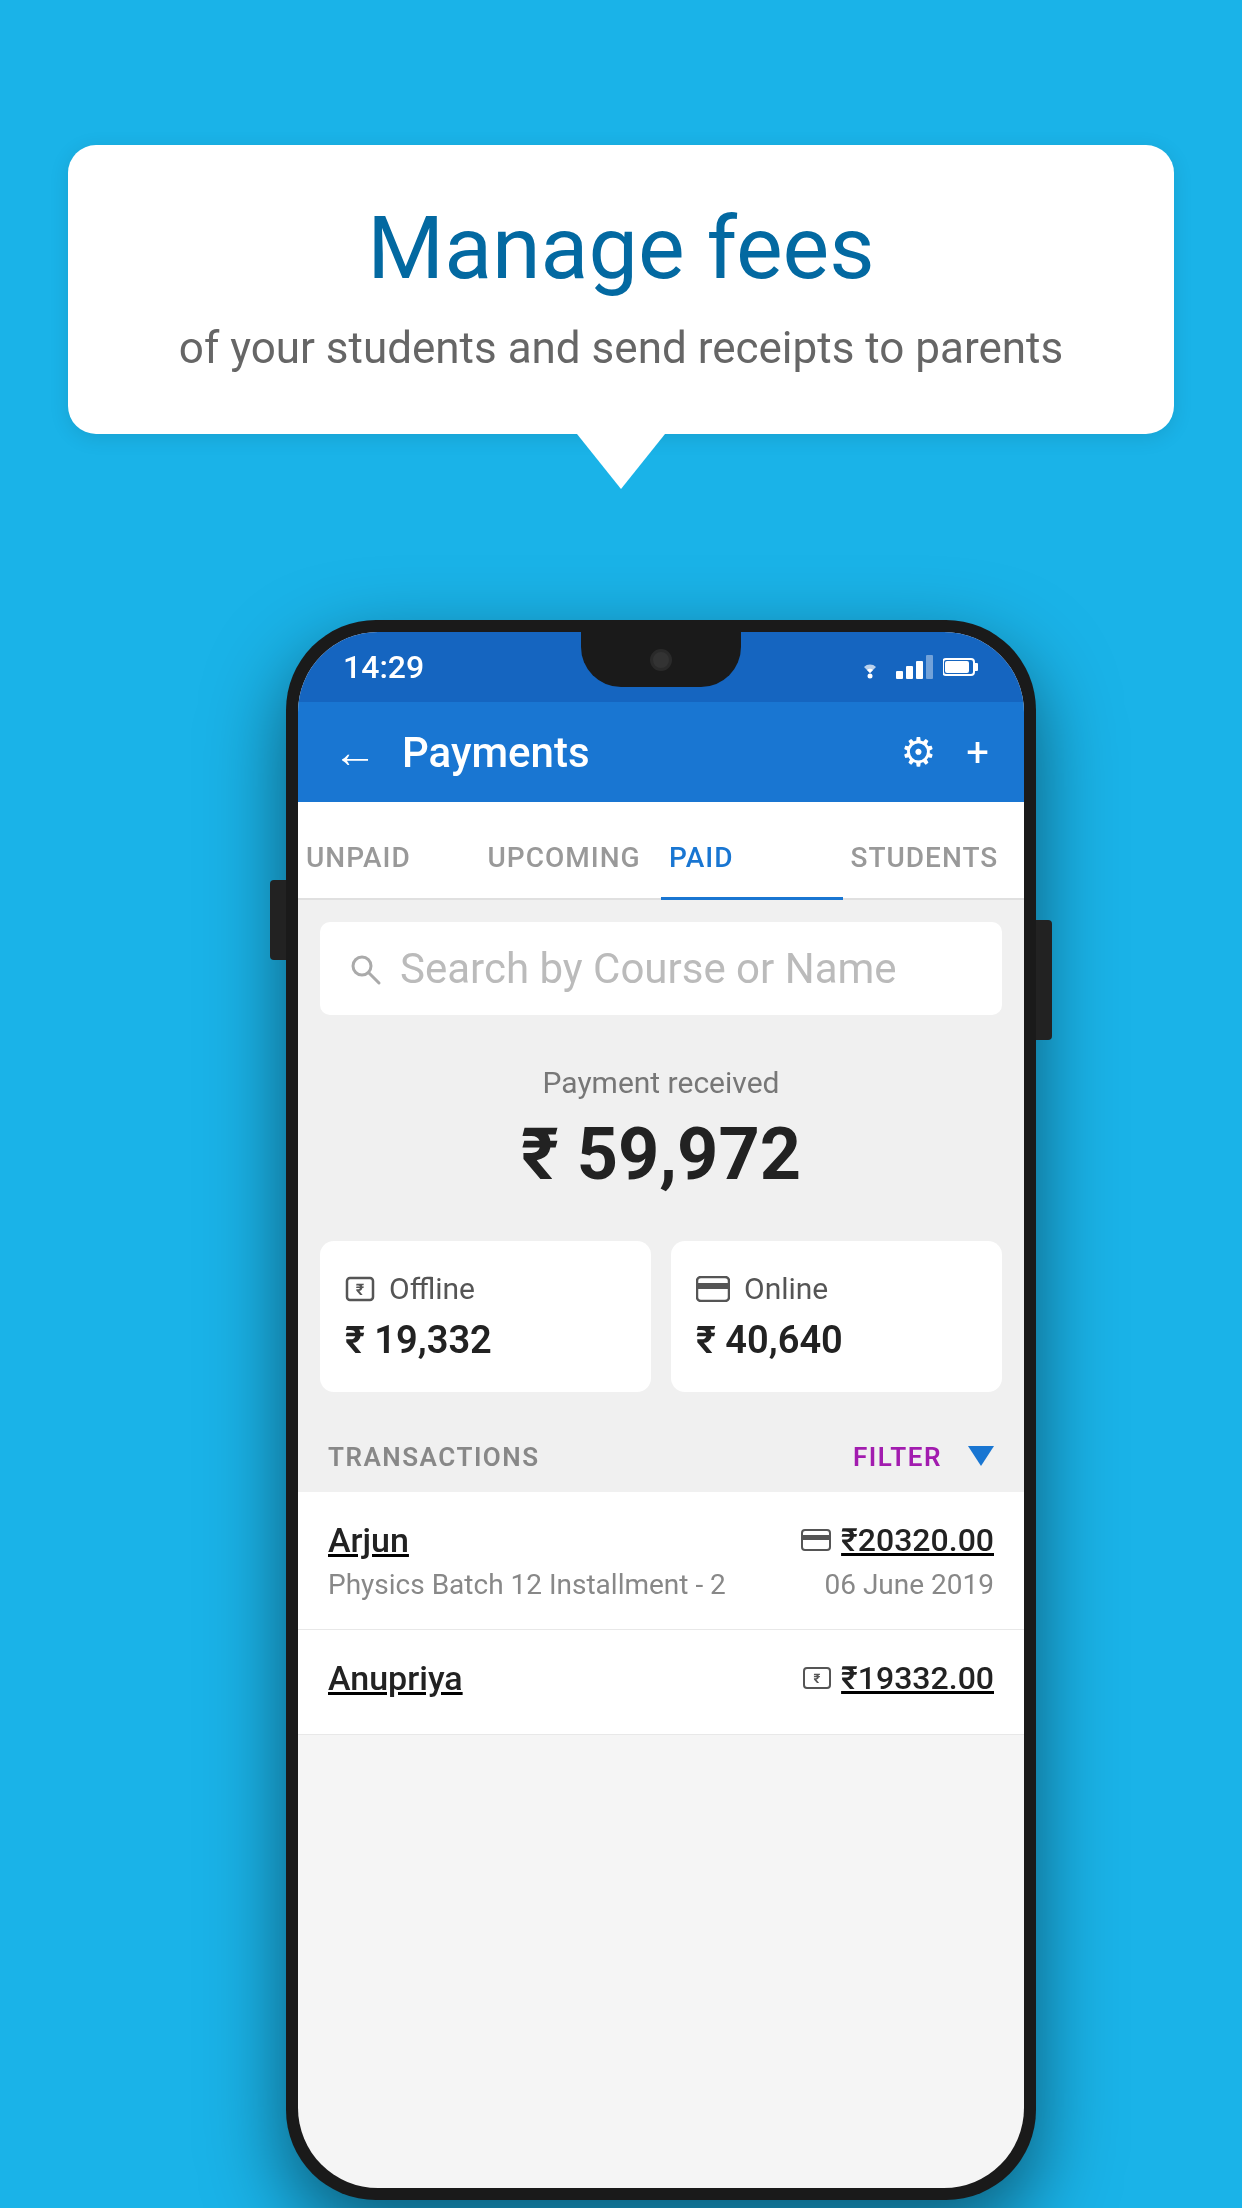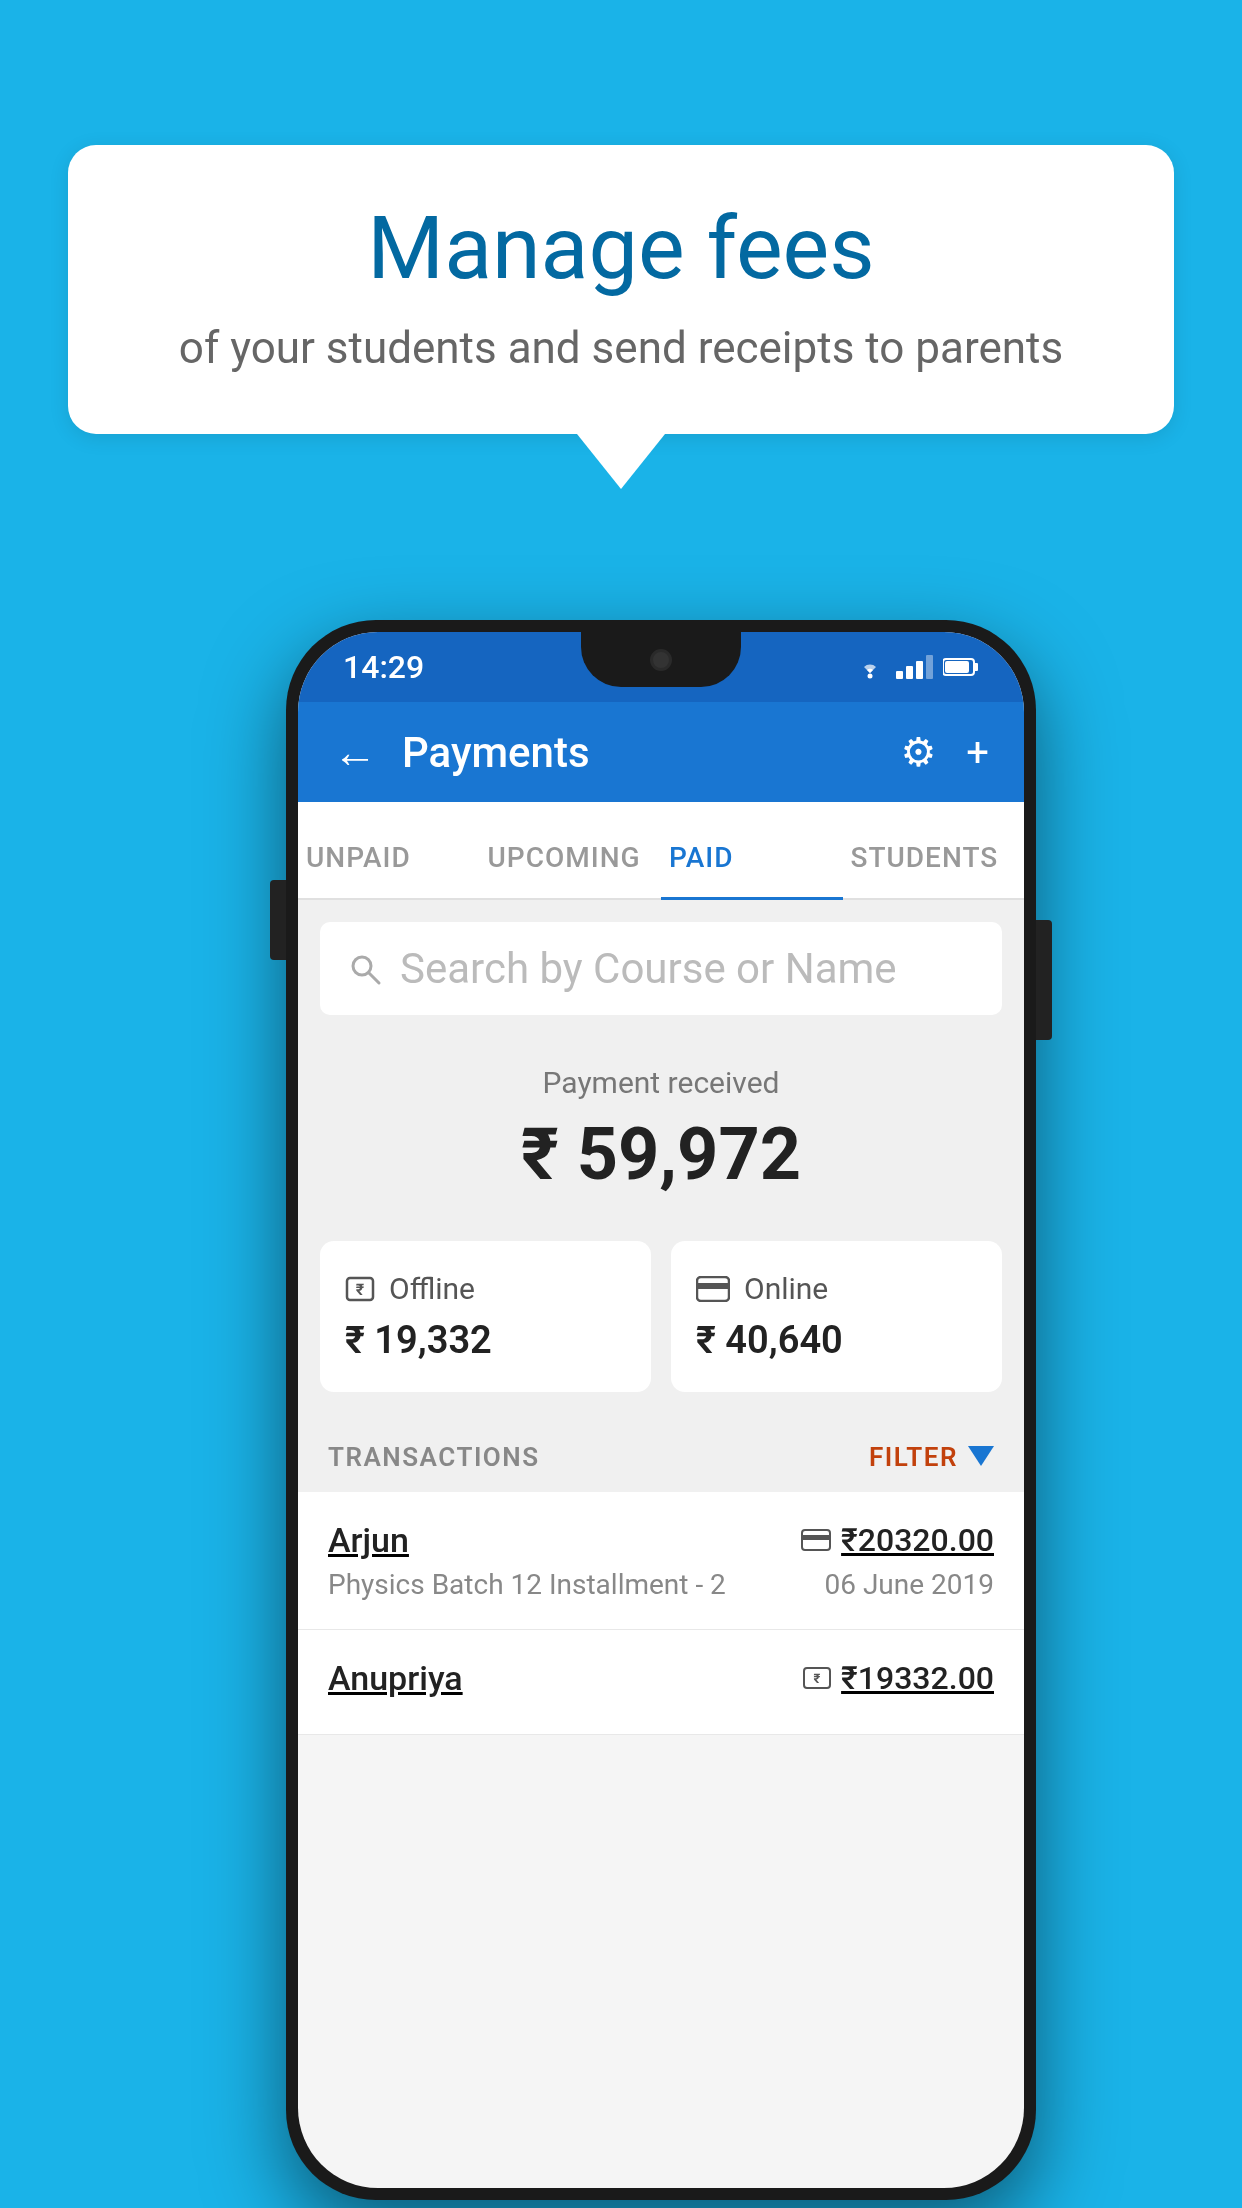--- a/index.html
+++ b/index.html
@@ -323,22 +323,22 @@
     .transactions-label {
       font-size: 26px;
       font-weight: 600;
       color: #888;
       letter-spacing: 1.5px;
     }
 
     .filter-btn {
       display: flex;
       align-items: center;
-      gap: 10px;
-      color: #c2410c;
+      gap: 26px;
+      color: #a21caf;
       font-size: 26px;
       font-weight: 600;
       letter-spacing: 1.5px;
       cursor: pointer;
     }
 
     
     .transaction-list {
       background: white;
     }

